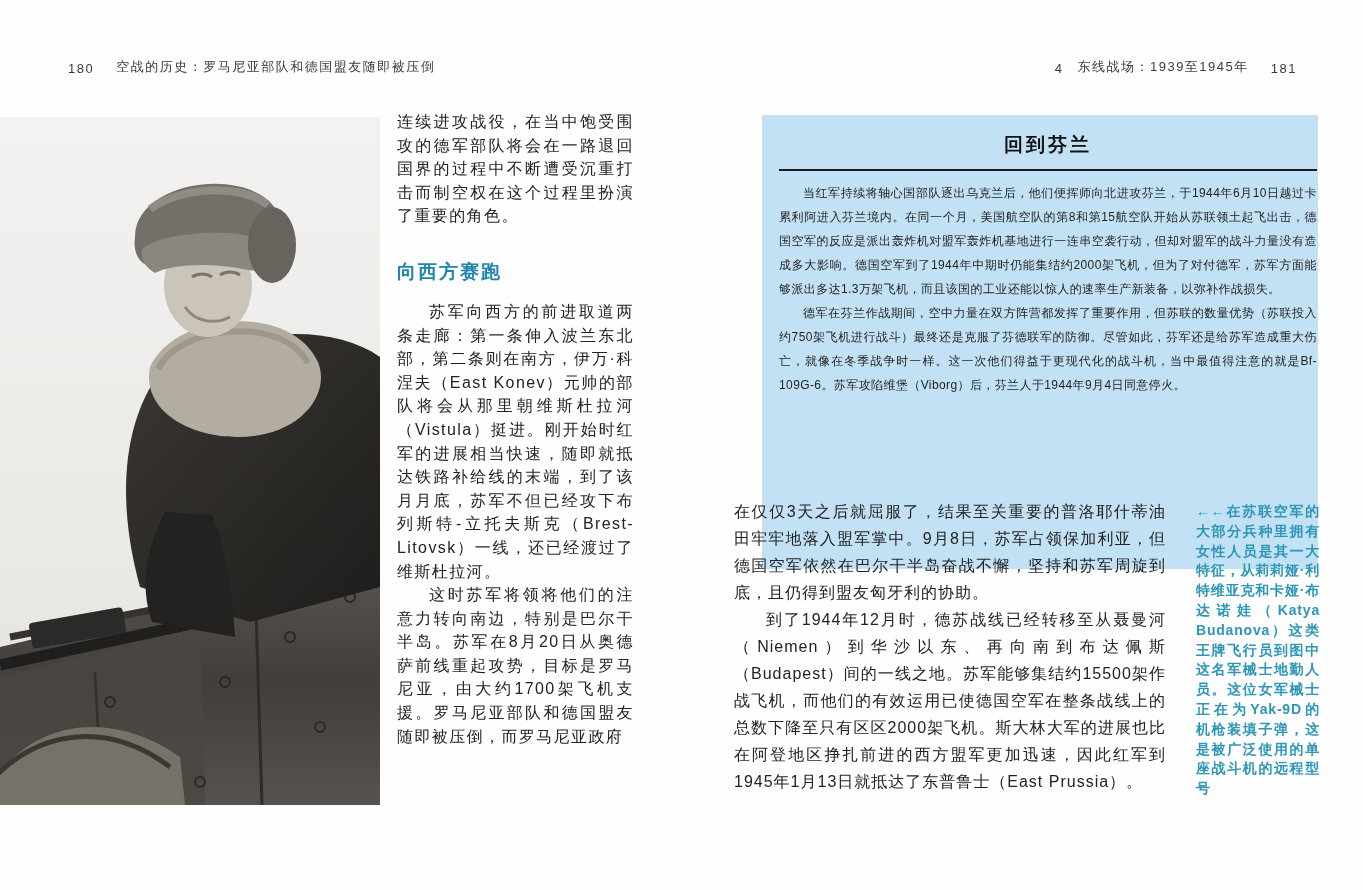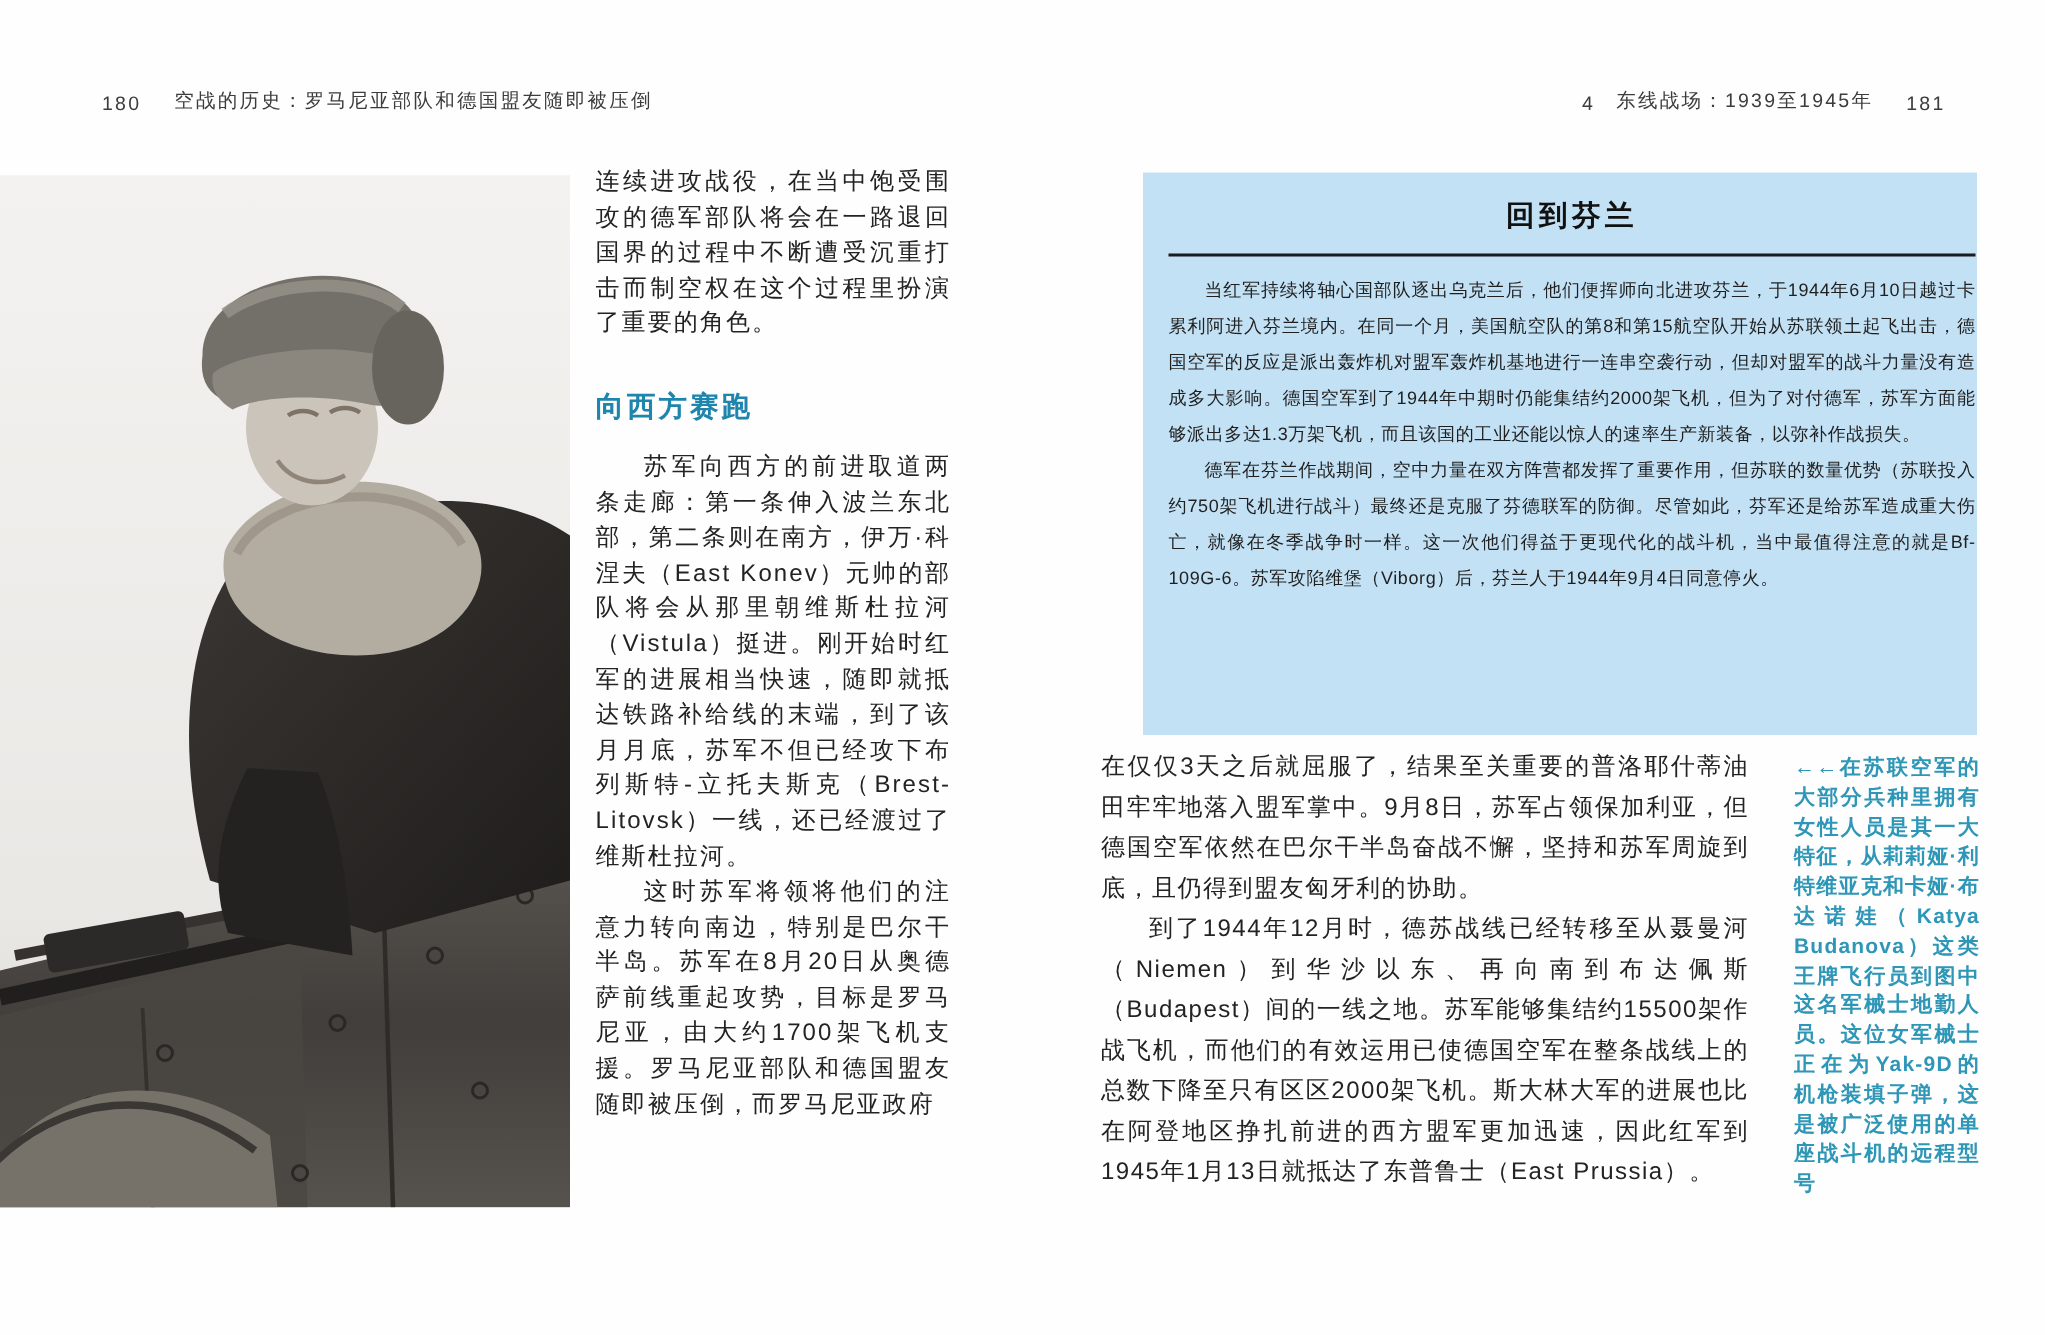--- a/index.html
+++ b/index.html
@@ -34,21 +34,21 @@
   }
   .midcol p{margin:0;}
   .midcol .heading{
     font-size:19px;font-weight:bold;letter-spacing:2px;
     margin:32px 0 16px 0;line-height:24px;
   }
   .indent{text-indent:2em;}
 
   
   .bluebox{
-    position:absolute;left:762px;top:115px;width:556px;height:375px;
+    position:absolute;left:762px;top:115px;width:556px;height:454px;
     box-sizing:border-box;padding:18px 1px 0 17px;
   }
   .bluebox .boxtitle{
     text-align:center;font-size:19px;font-weight:bold;color:#111;
     letter-spacing:3px;line-height:24px;margin:0;
   }
   .bluebox .rule{
     border:none;border-top:2px solid #1b1b1b;margin:12px 0 0 0;
   }
   .bluebox .boxbody{

